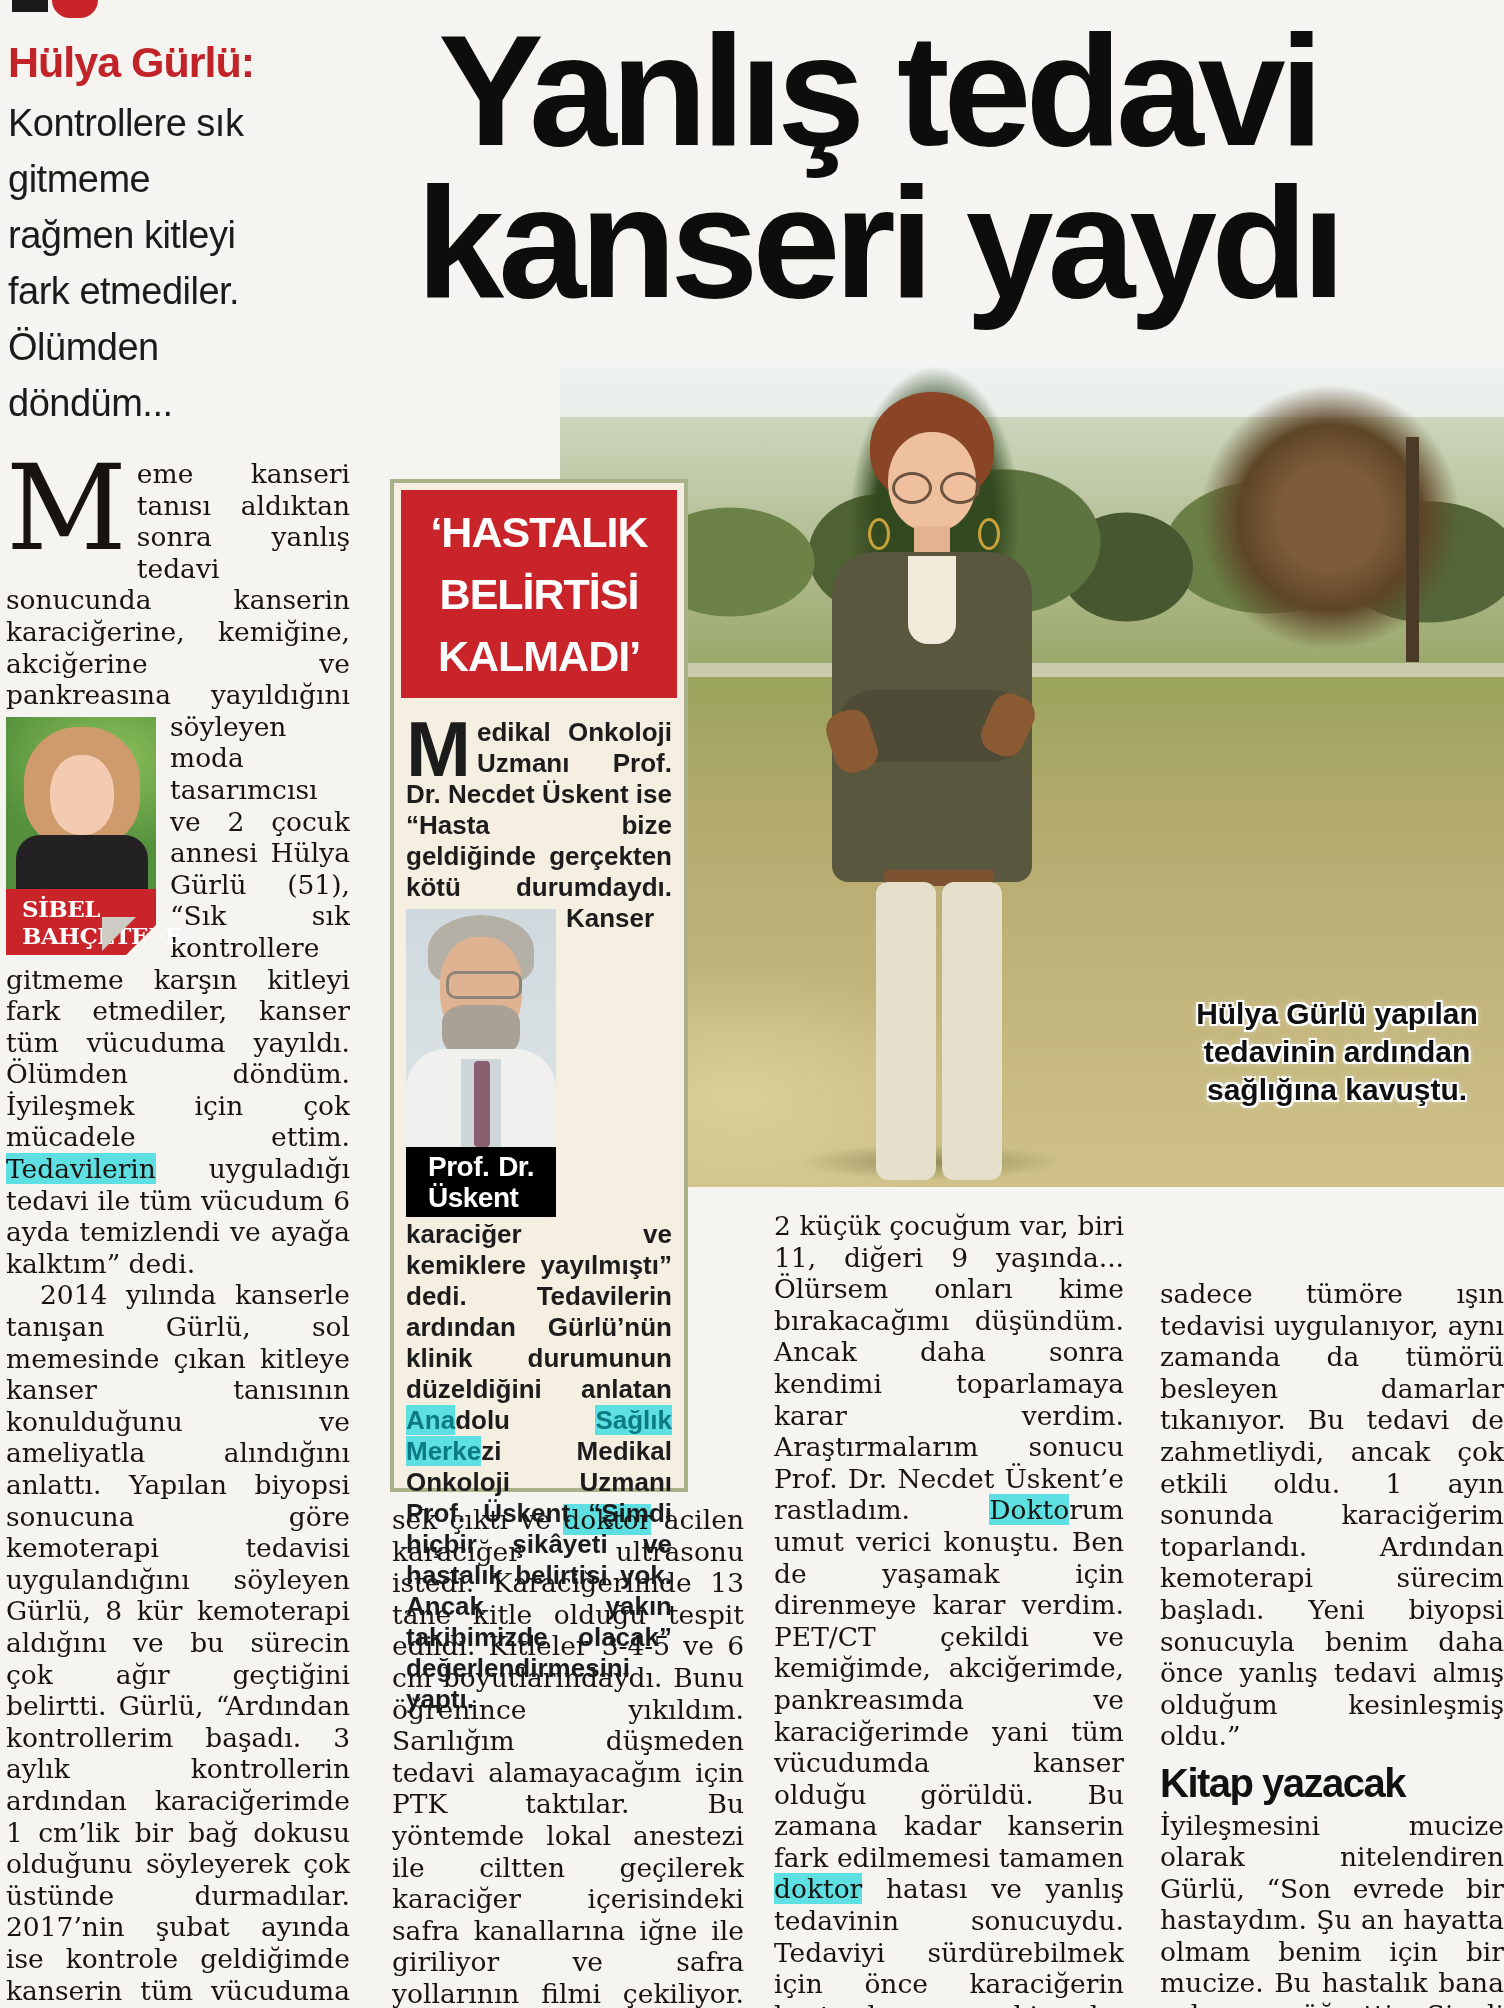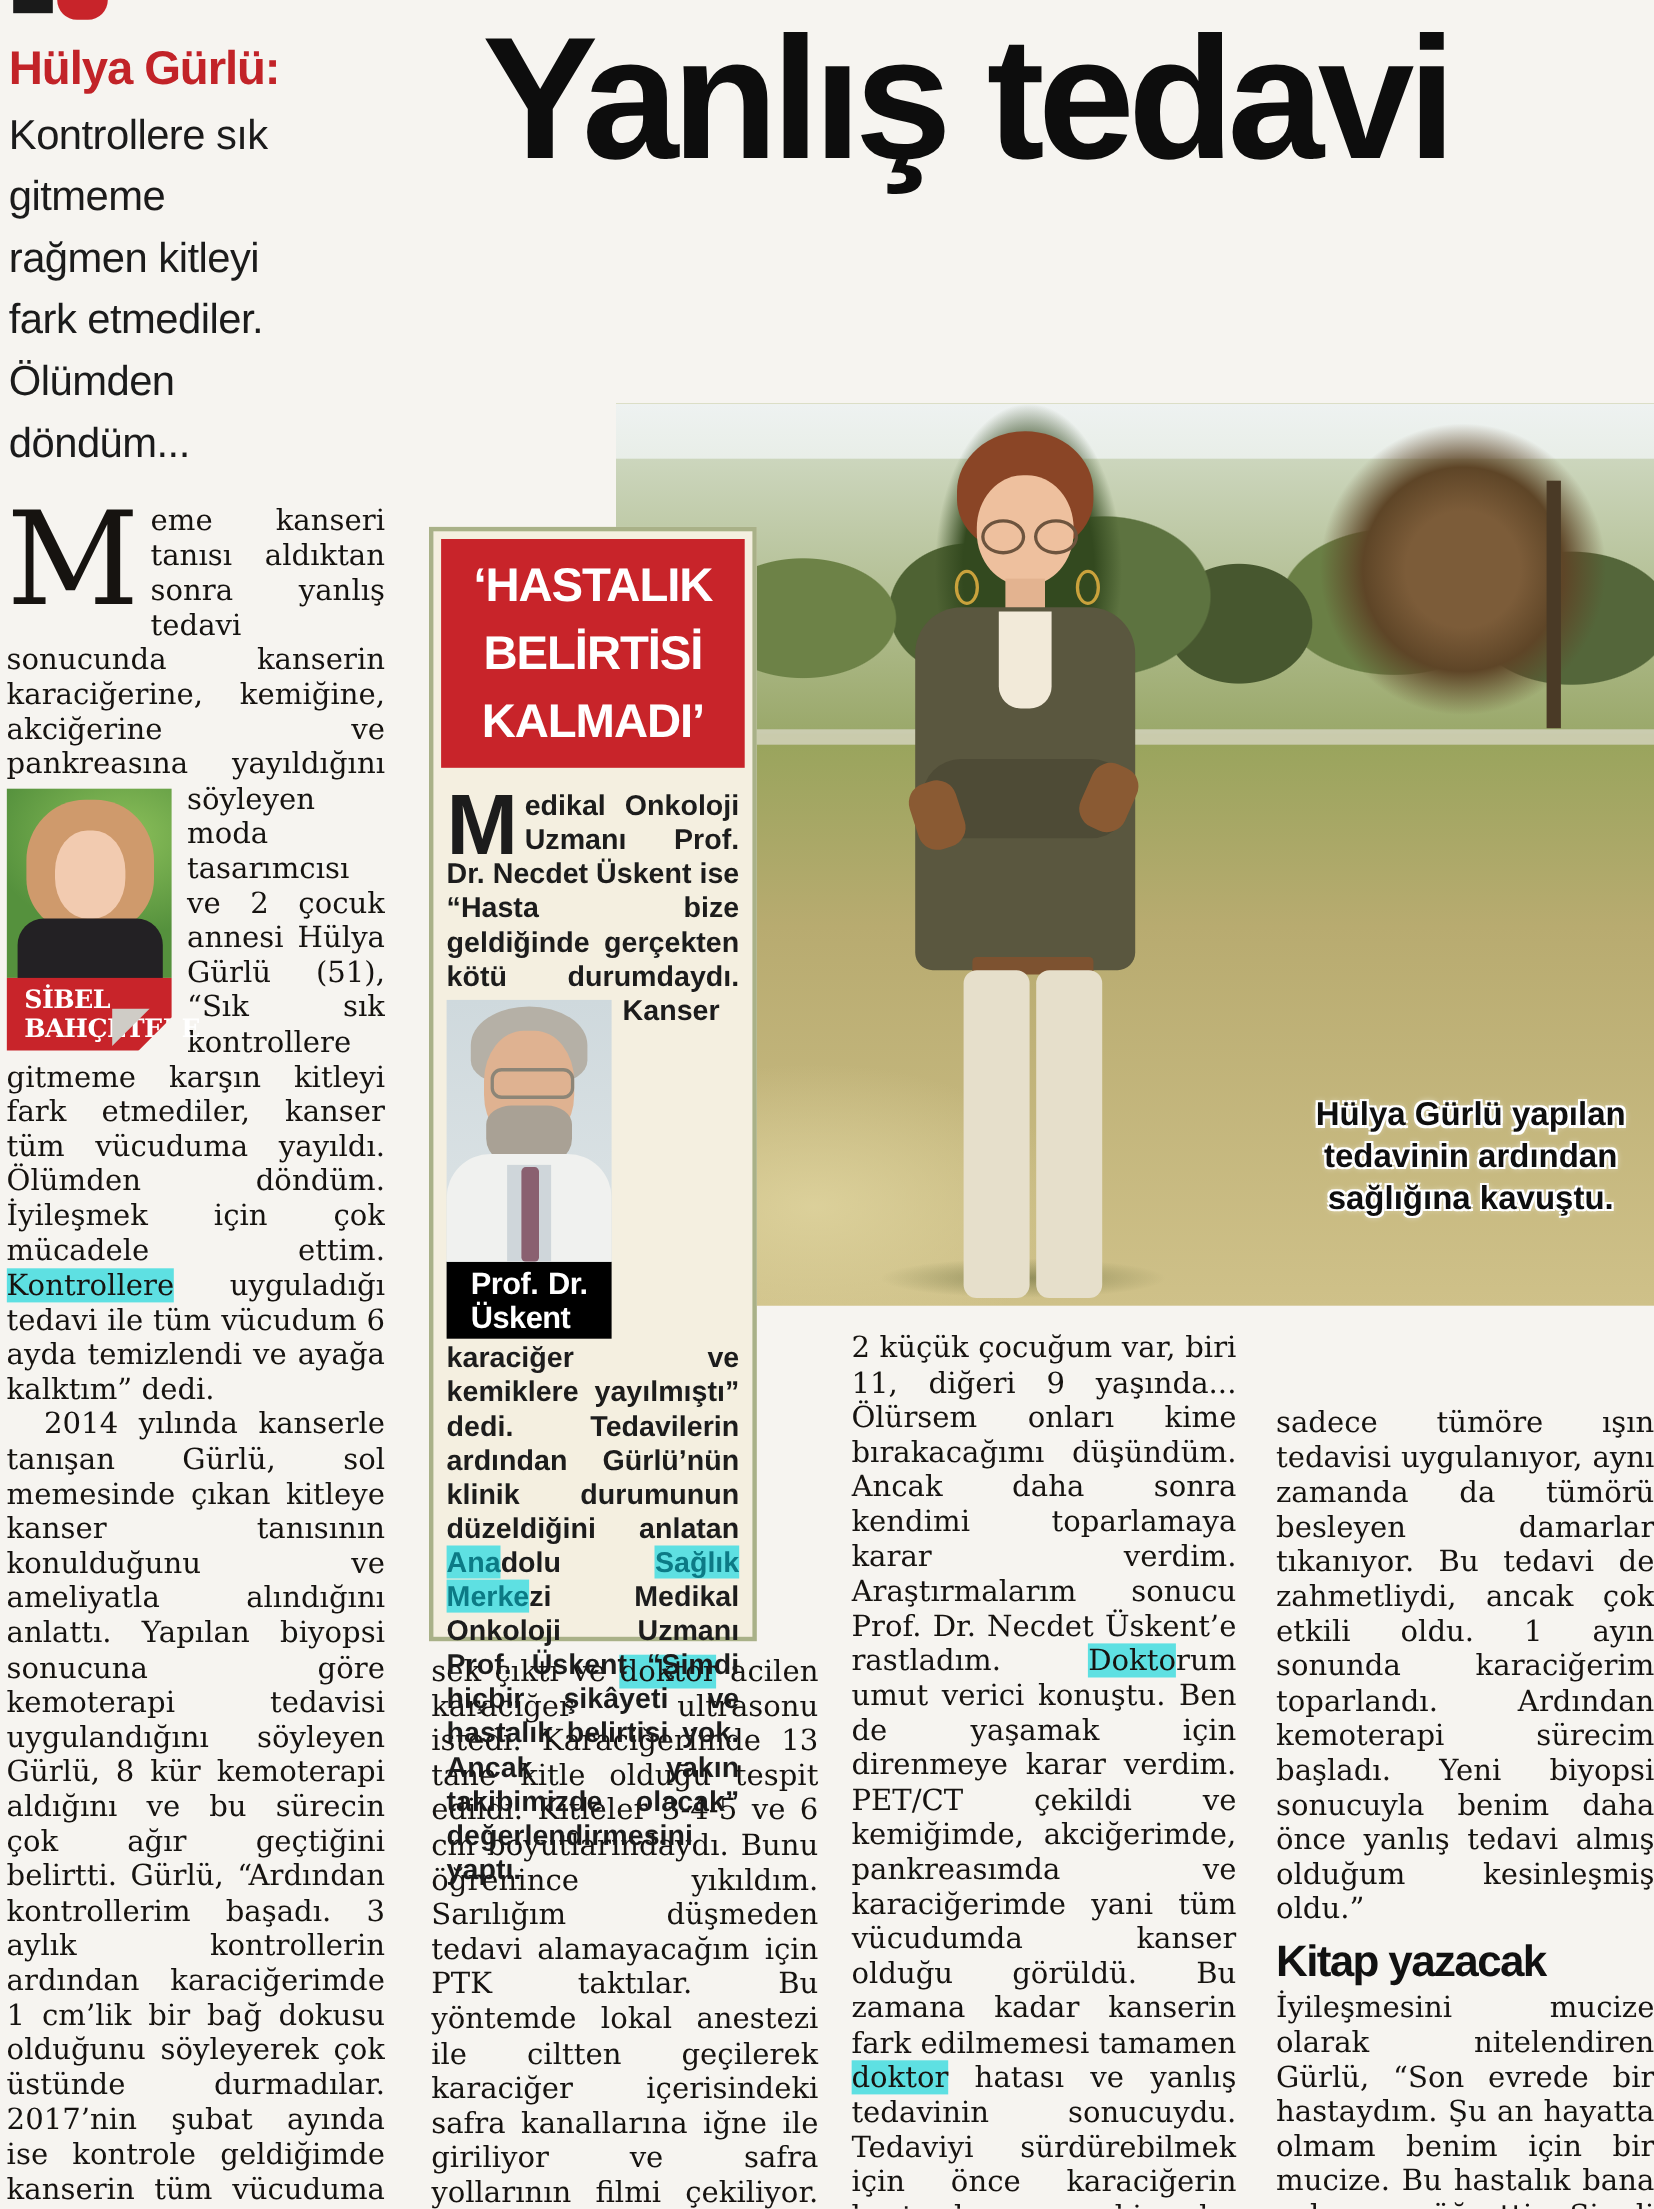--- a/index.html
+++ b/index.html
@@ -126,20 +126,21 @@
   <div class="logo-black"></div>
   <div class="logo-red"></div>
 
   <div class="kicker">
     <div class="kicker-name">Hülya Gürlü:</div>
     <div class="kicker-text">Kontrollere sık gitmeme rağmen kitleyi fark etmediler. Ölümden döndüm...</div>
   </div>
 
   <div class="headline">
     <div>Yanlış tedavi</div>
+    <div>kanseri yaydı</div>
   </div>
 
   <div class="photo">
     <div class="ph-sky"></div>
     <div class="ph-trees"></div>
     <div class="ph-tree-dark"></div>
     <div class="ph-tree-brown"></div>
     <div class="ph-trunk"></div>
     <div class="ph-strip"></div>
     <div class="ph-grass-light"></div>
@@ -199,21 +200,21 @@
             <span class="rep-hair"></span>
             <span class="rep-face"></span>
             <span class="rep-body"></span>
           </span>
           <span class="rep-badge" style="display:block">
             <span style="display:block">SİBEL</span>
             <span style="display:block">BAHÇETEPE</span>
             <span class="rep-fold1"></span>
             <span class="rep-fold2"></span>
           </span>
-        </span><span><span>moda tasarımcısı ve 2 çocuk annesi Hülya Gürlü (51), “Sık sık kontrollere gitmeme karşın kitleyi fark etmediler, kanser tüm vücuduma yayıldı. Ölümden döndüm. İyileşmek için çok mücadele ettim. </span><span class="hl">Kontrollere</span><span> uyguladığı tedavi ile tüm vücudum 6 ayda temizlendi ve ayağa kalktım” dedi.</span></span>
+        </span><span><span>moda tasarımcısı ve 2 çocuk annesi Hülya Gürlü (51), “Sık sık kontrollere gitmeme karşın kitleyi fark etmediler, kanser tüm vücuduma yayıldı. Ölümden döndüm. İyileşmek için çok mücadele ettim. </span><span class="hl">Tedavilerin</span><span> uyguladığı tedavi ile tüm vücudum 6 ayda temizlendi ve ayağa kalktım” dedi.</span></span>
     </p>
     <p class="indent"><span>2014 yılında kanserle tanışan Gürlü, sol memesinde çıkan kitleye kanser tanısının konulduğunu ve ameliyatla alındığını anlattı. Yapılan biyopsi sonucuna göre kemoterapi tedavisi uygulandığını söyleyen Gürlü, 8 kür kemoterapi aldığını ve bu sürecin çok ağır geçtiğini belirtti. Gürlü, “Ardından kontrollerim başadı. 3 aylık kontrollerin ardından karaciğerimde 1 cm’lik bir bağ dokusu olduğunu söyleyerek çok üstünde durmadılar. 2017’nin şubat ayında ise kontrole geldiğimde kanserin tüm vücuduma yayıldığını öğrendim, yıkıldım” diye konuştu.</span></p>
 
   </div>
 
   <div class="col2 serif">
     <p><span>sek çıktı ve </span><span class="hl">doktor</span><span> acilen karaciğer ultrasonu istedi. Karaciğerimde 13 tane kitle olduğu tespit edildi. Kitleler 3-4-5 ve 6 cm boyutlarındaydı. Bunu öğrenince yıkıldım. Sarılığım düşmeden tedavi alamayacağım için PTK taktılar. Bu yöntemde lokal anestezi ile ciltten geçilerek karaciğer içerisindeki safra kanallarına iğne ile giriliyor ve safra yollarının filmi çekiliyor. İnternetten araştırmalar yaparken bir yandan da kendime ömür biçtim.</span></p>
   </div>
 
   <div class="col3 serif">

